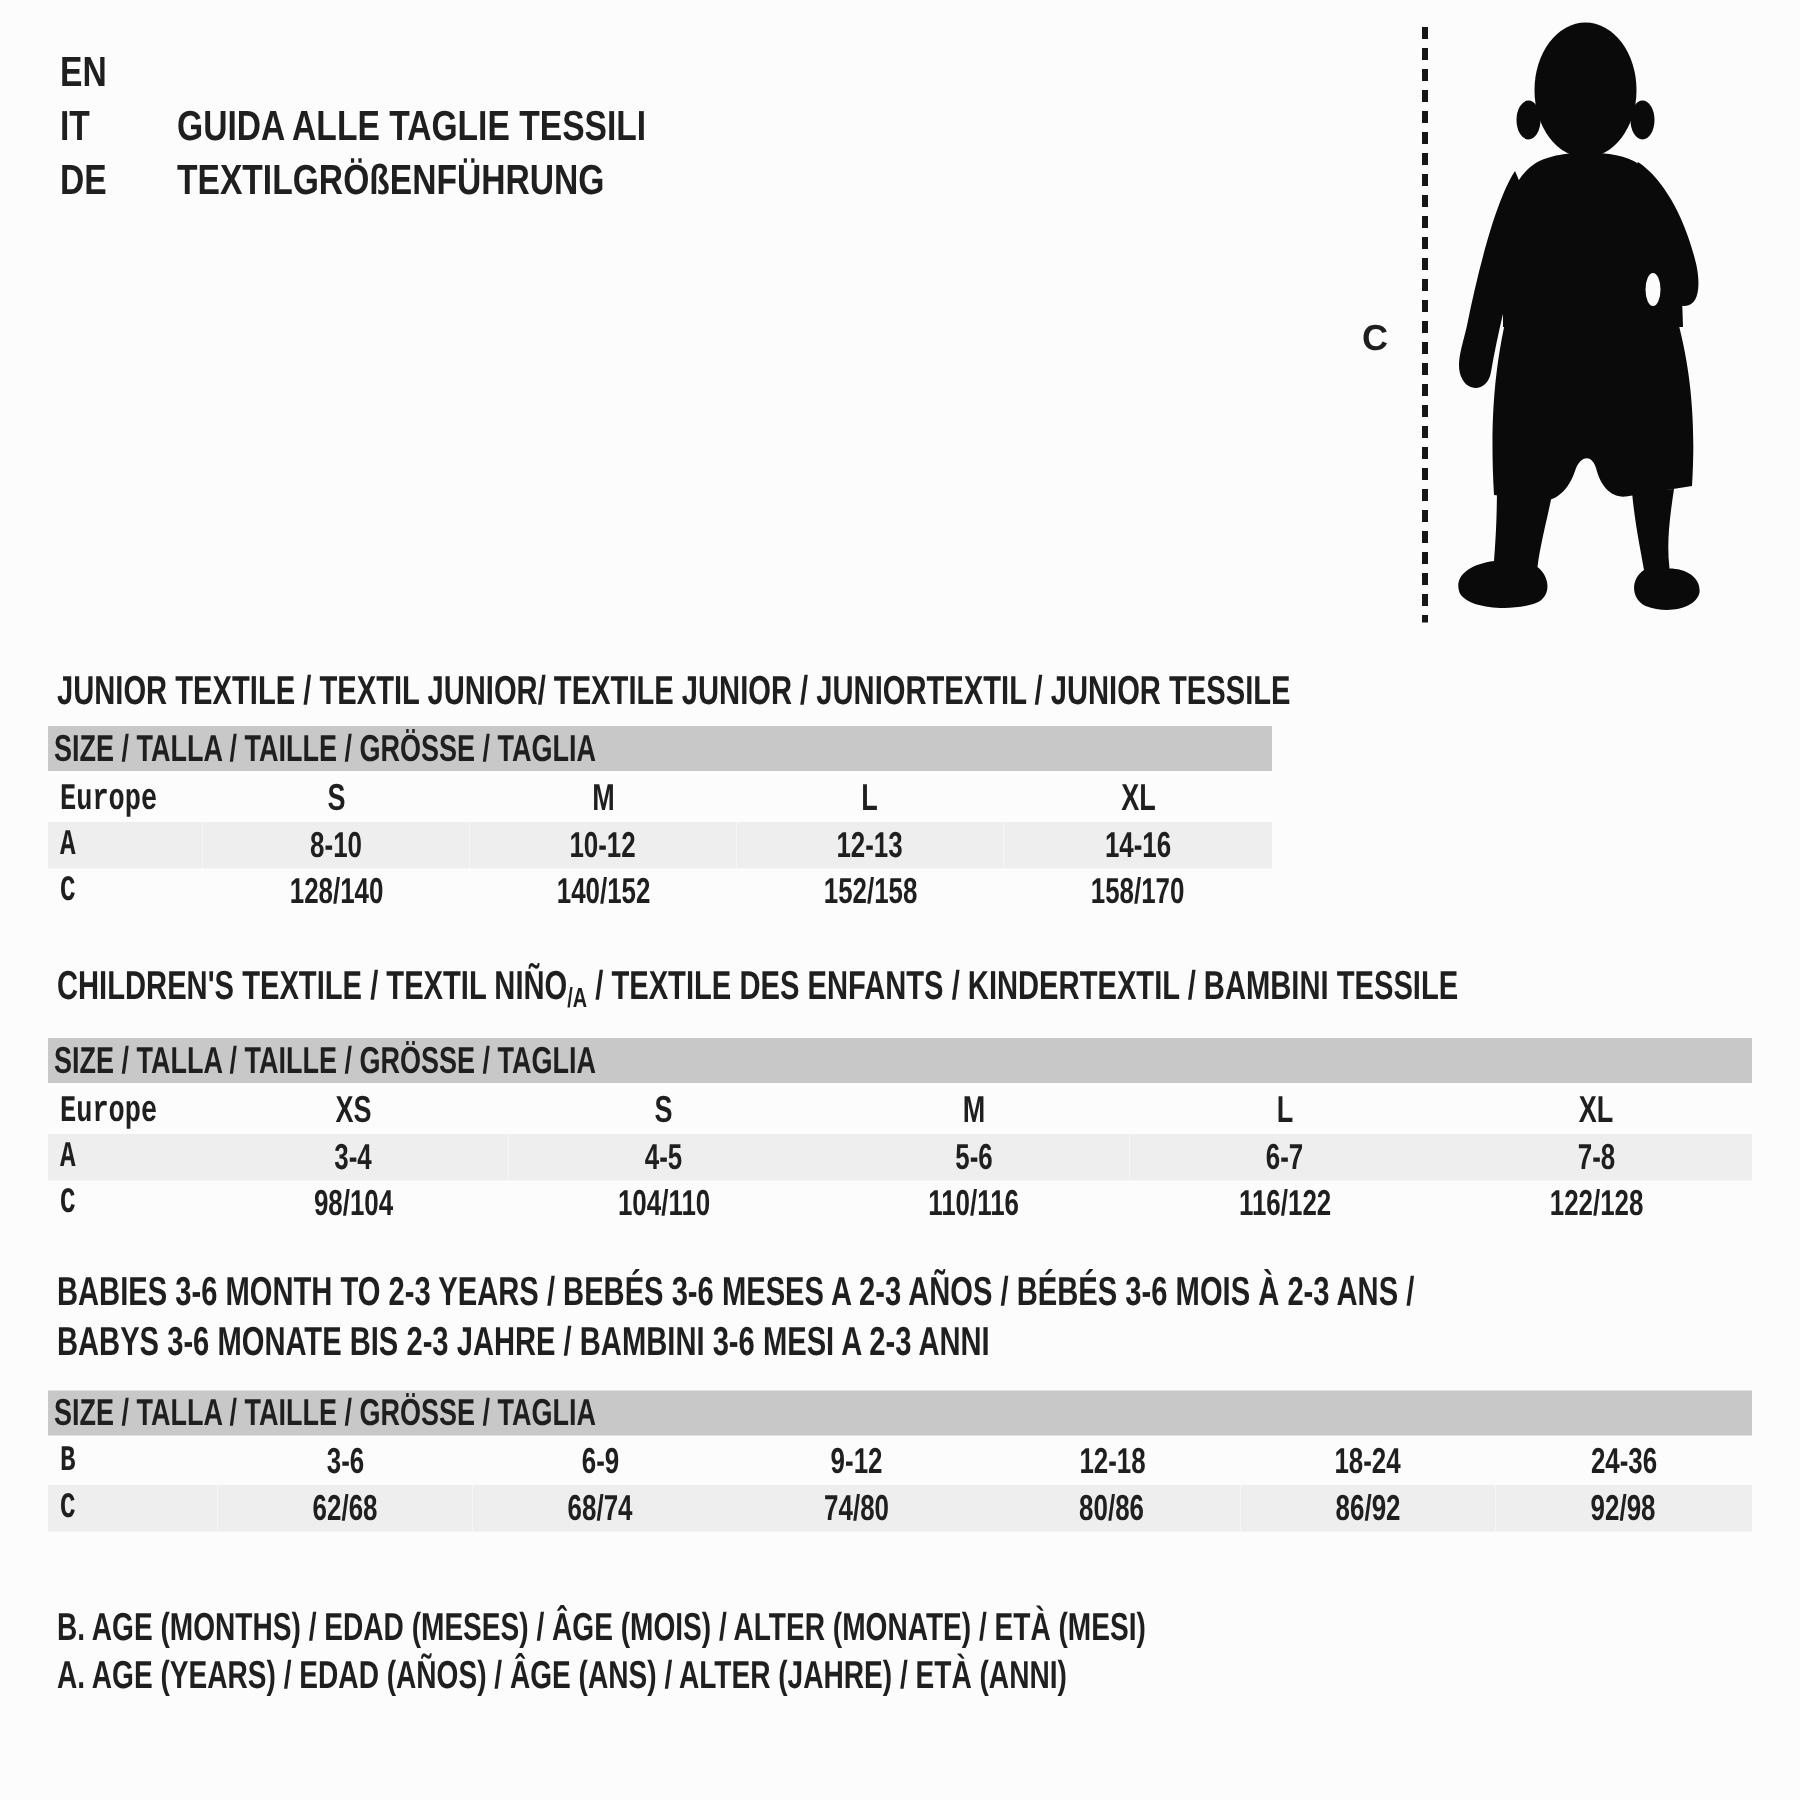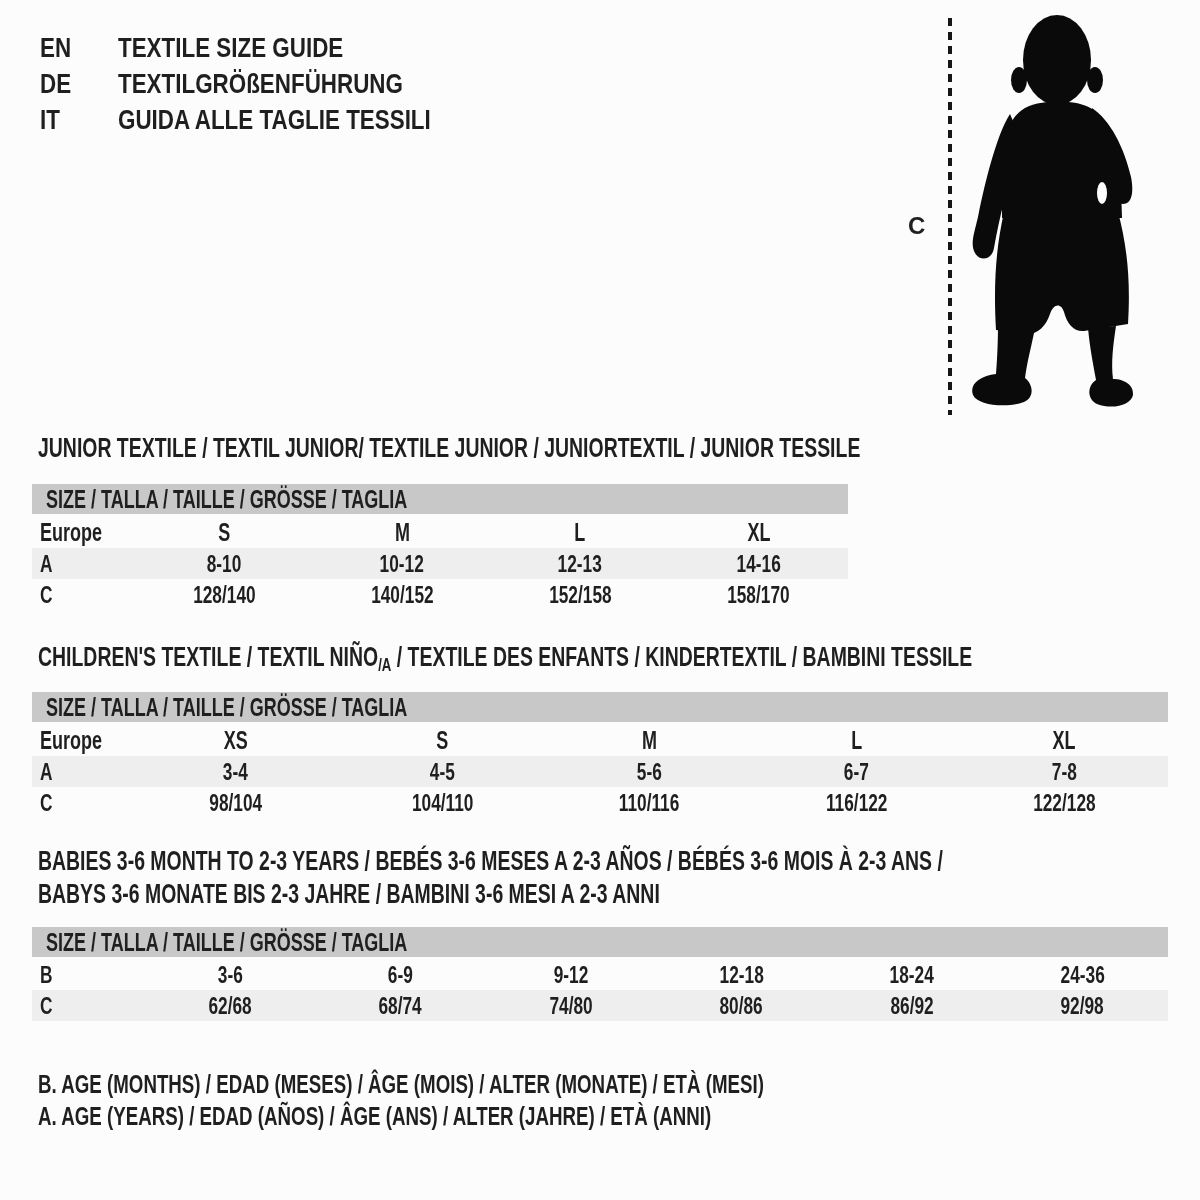--- a/index.html
+++ b/index.html
@@ -27,71 +27,70 @@
   .toddler { position:absolute; left:966px; top:12px; }
 
   
   .sec-title { position:absolute; left:38px; font-size:27px; line-height:33px; }
   .sub { font-size:0.68em; vertical-align:-5px; }
 
   
   .tblwrap { position:absolute; }
   .banner {
     height:30px; line-height:31px; background:#c8c8c8;
-    padding-left:14px; font-size:25px; margin-bottom:2px;
+    padding-left:4px; font-size:25px; margin-bottom:2px;
   }
   table { border-collapse:collapse; table-layout:fixed; width:100%; }
   td { padding:0; text-align:center; vertical-align:middle; font-weight:bold; overflow:hidden; }
   tr.hdr  td { height:32px; font-size:25px; }
   tr.data td { height:31px; font-size:24px; }
-  td.lab { text-align:left; padding-left:8px; }
+  td.lab { text-align:left; padding-left:8px;font-family:Liberation Mono, monospace; }
   tr.shade { background:#eeeeee; }
 
   
   .legend { position:absolute; left:38px; top:1068px; }
   .legend-line { font-size:26px; line-height:32px; }
 </style>
 </head>
 <body>
 
 <div class="page">
 
   <div class="lang-block">
     <div class="lang-row">
       <span class="lang-code"><span class="cxw">EN</span></span>
-      <span><span class="cxw">TEXTILE SIZE GUIDE</span></span>
+    </div>
+    <div class="lang-row">
+      <span class="lang-code"><span class="cxw">IT</span></span>
+      <span><span class="cxw">GUIDA ALLE TAGLIE TESSILI</span></span>
     </div>
     <div class="lang-row">
       <span class="lang-code"><span class="cxw">DE</span></span>
       <span><span class="cxw">TEXTILGRÖßENFÜHRUNG</span></span>
-    </div>
-    <div class="lang-row">
-      <span class="lang-code"><span class="cxw">IT</span></span>
-      <span><span class="cxw">GUIDA ALLE TAGLIE TESSILI</span></span>
     </div>
   </div>
 
   <div class="c-label">C</div>
   <div class="dash-line"></div>
   <svg class="toddler" width="172" height="404" viewBox="0 0 172 404">
     <g fill="#0a0a0a">
       <ellipse cx="91" cy="48" rx="34" ry="45"></ellipse>
       <ellipse cx="53" cy="68" rx="8" ry="13"></ellipse>
       <ellipse cx="129" cy="68" rx="8" ry="13"></ellipse>
       <path d="M56,98 C70,87 112,87 126,97 C140,105 150,122 154,145 L156,206 L36,206 L36,140 C40,118 46,105 56,98 Z"></path>
       <path d="M44,102 C32,120 20,165 12,205 C8,222 4,232 9,241 C14,250 26,248 28,236 C34,202 44,162 56,130 Z"></path>
       <path d="M126,96 C144,108 158,135 165,165 C168,180 166,192 157,192 C148,192 142,183 141,170 C138,148 132,122 120,108 Z"></path>
       <path d="M38,200 C31,232 27,266 30,318 L62,322 C72,322 80,314 84,302 C87,292 95,290 98,300 C101,312 108,320 118,319 L162,312 C165,264 160,230 152,200 Z"></path>
       <path d="M32,312 C32,332 31,350 30,362 C14,364 3,372 7,383 C12,394 42,396 58,390 C68,386 68,373 59,366 C61,350 66,332 69,316 Z"></path>
       <path d="M122,316 C124,338 128,356 130,368 C121,374 121,387 131,392 C147,398 165,393 167,383 C168,373 158,367 147,367 C145,350 147,334 150,314 Z"></path>
     </g>
     <ellipse cx="136" cy="181" rx="5" ry="11" fill="#fcfcfc"></ellipse>
   </svg>
 
-  <div class="sec-title" style="top:432px;">
+  <div class="sec-title" style="top:444px;">
     <span class="cx">JUNIOR TEXTILE / TEXTIL JUNIOR/ TEXTILE JUNIOR / JUNIORTEXTIL / JUNIOR TESSILE</span>
   </div>
   <div class="tblwrap" style="left:32px; top:484px; width:816px;">
     <div class="banner"><span class="cx">SIZE / TALLA / TAILLE / GRÖSSE / TAGLIA</span></div>
     <table>
       <colgroup>
           <col style="width:103px">
           <col style="width:178px">
           <col style="width:178px">
           <col style="width:178px">

